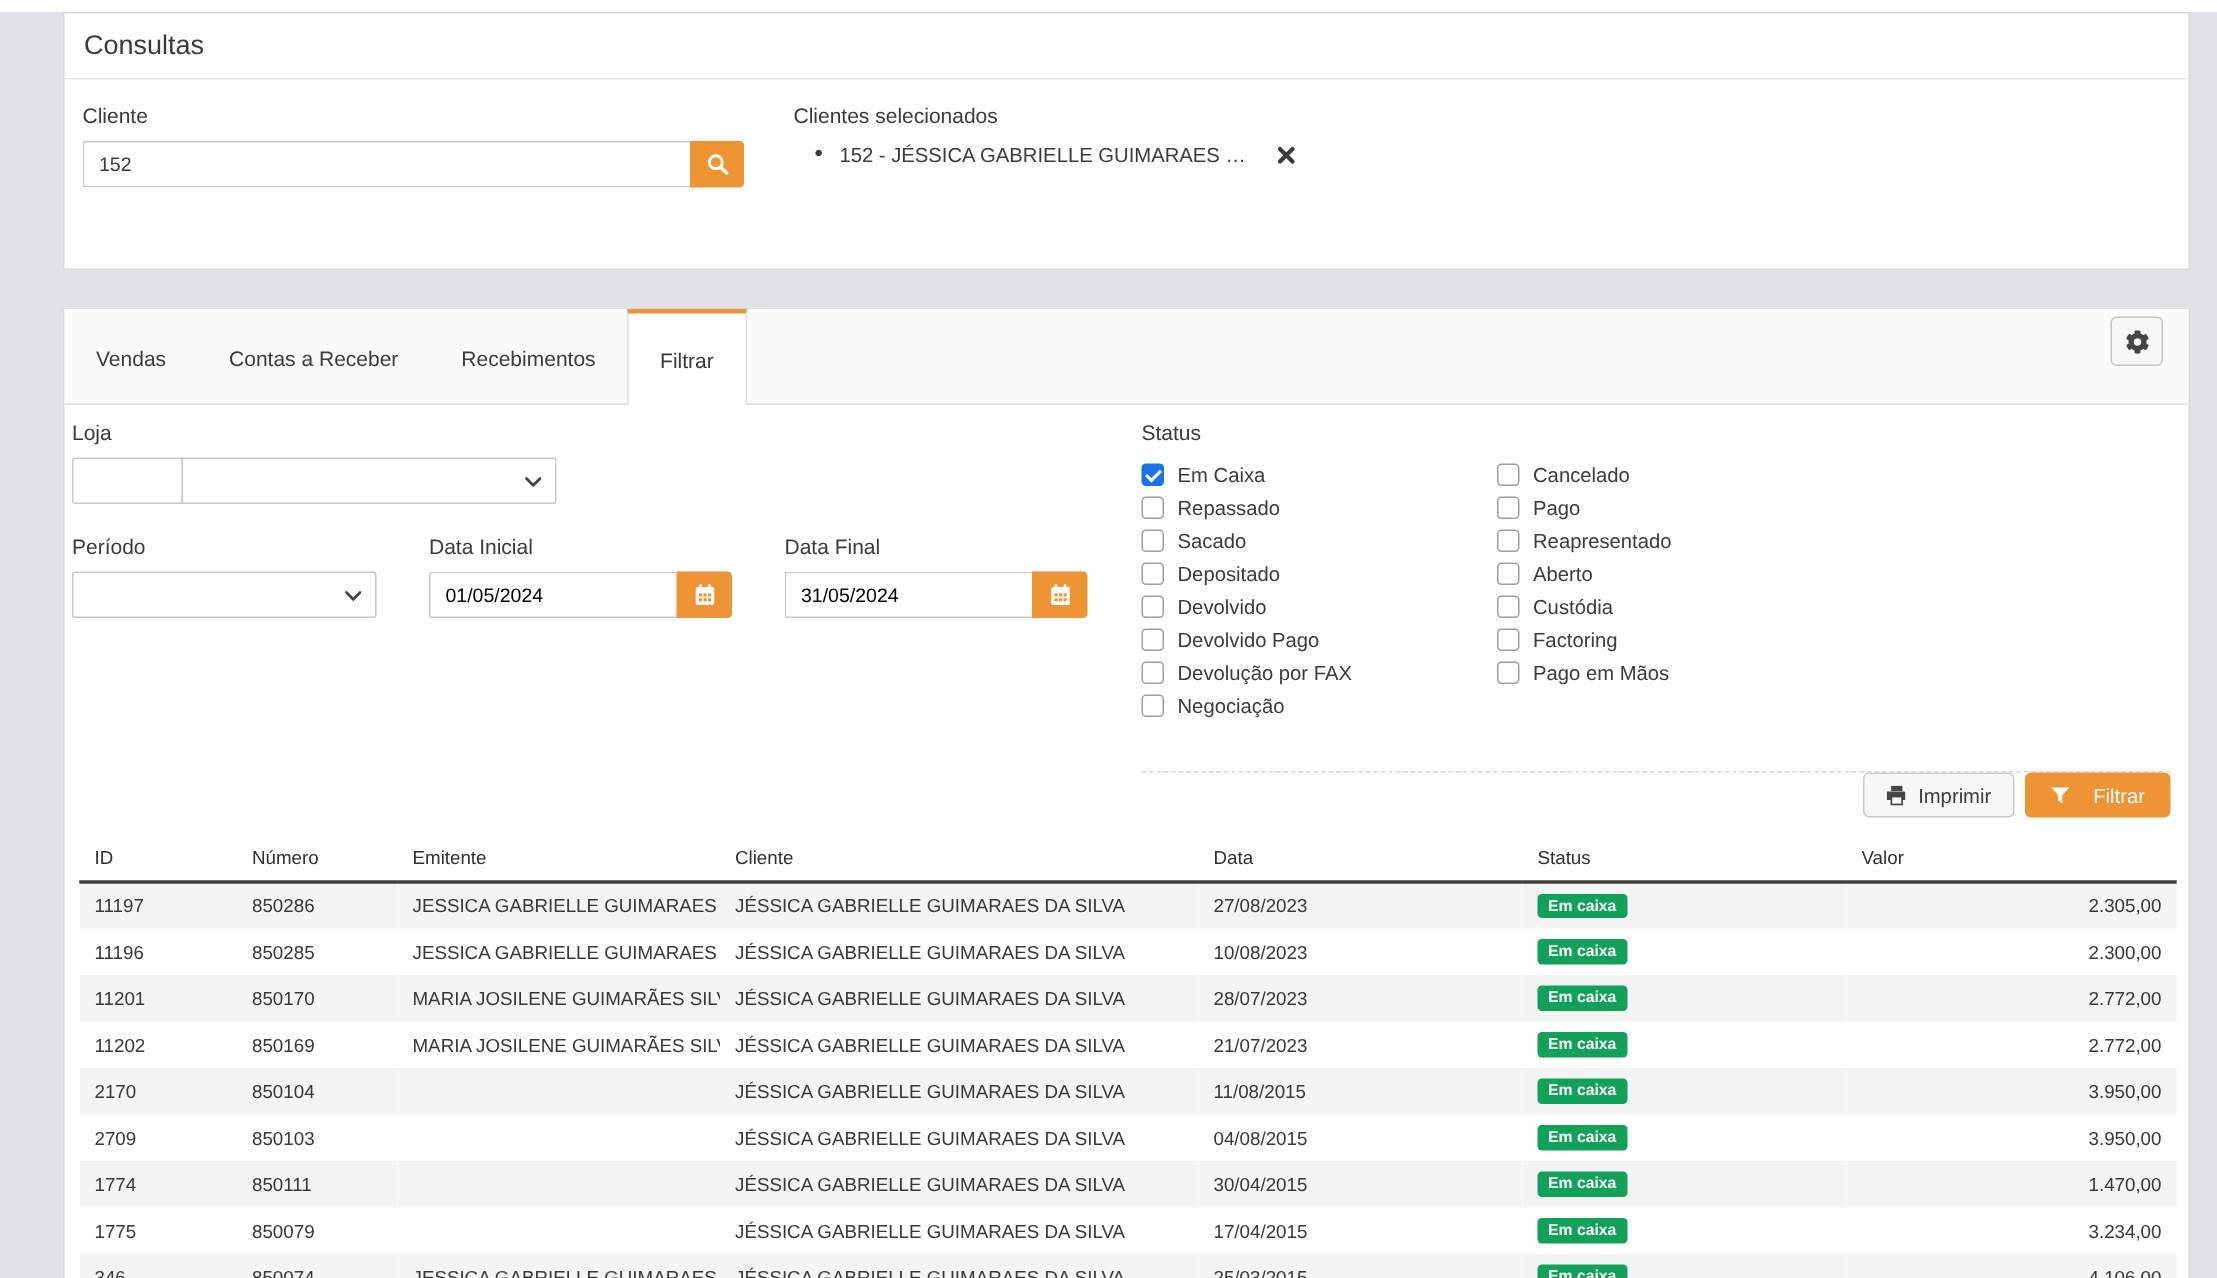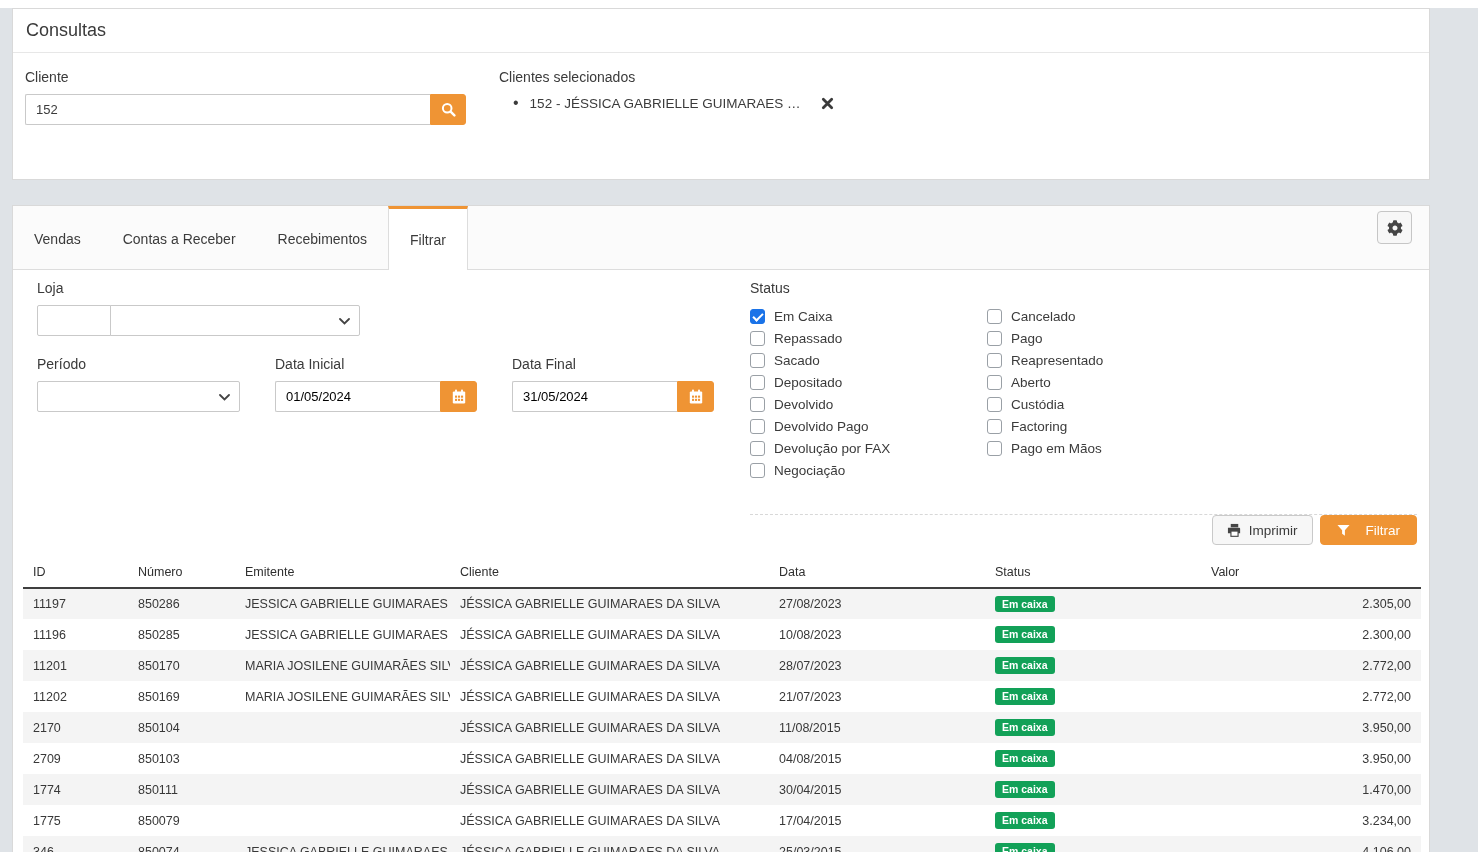--- a/index.html
+++ b/index.html
@@ -14,21 +14,21 @@
   html,body{width:1478px;height:852px;overflow:hidden;}
   body{
     font-family:"Liberation Sans","DejaVu Sans",sans-serif;
     background:#dfe3e7;
     color:var(--text);
     position:relative;
     font-size:14px;
   }
   .top-strip{position:absolute;left:0;top:0;width:100%;height:8px;background:#fff;}
   .panel{
-    position:absolute;left:12px;width:1418px;background:#fff;
+    position:absolute;left:42px;width:1418px;background:#fff;
     border:1px solid var(--border);
   }
   .panel-top{top:8px;height:172px;}
   .panel-title{
     padding:11px 13px;font-size:18px;color:#3a3a3a;border-bottom:1px solid #e7e7e7;
   }
   .panel-top-content{display:flex;padding:16px 12px 0 12px;}
   .field-label{display:block;margin-bottom:9px;font-size:14px;color:#3a3a3a;}
   .client-col{width:441px;}
   .input-group{display:flex;}
@@ -61,21 +61,21 @@
   }
   .tab.active{
     background:#fff;border-left:1px solid #ddd;border-right:1px solid #ddd;
     border-top:3px solid var(--accent);margin-bottom:-1px;
   }
   .gear-btn{
     position:absolute;right:17px;top:5px;width:35px;height:33px;
     background:#f7f7f7;border:1px solid #c6c6c6;border-radius:4px;
     display:flex;align-items:center;justify-content:center;cursor:pointer;
   }
-  .filter-area{display:flex;padding:10px 12px 0 24px;}
+  .filter-area{display:flex;padding:10px 12px 0 5px;}
   .f-left{width:678px;}
   .f-right{flex:1;padding-left:35px;}
   .loja-code{
     width:74px;height:31px;border:1px solid var(--input-border);
     padding:0 8px;font-size:13px;outline:none;font-family:inherit;border-radius:2px 0 0 2px;
   }
   .selectbox{
     height:31px;border:1px solid var(--input-border);background:#fff;position:relative;
     display:flex;align-items:center;padding:0 26px 0 10px;font-size:13px;cursor:pointer;
     border-radius:2px;

